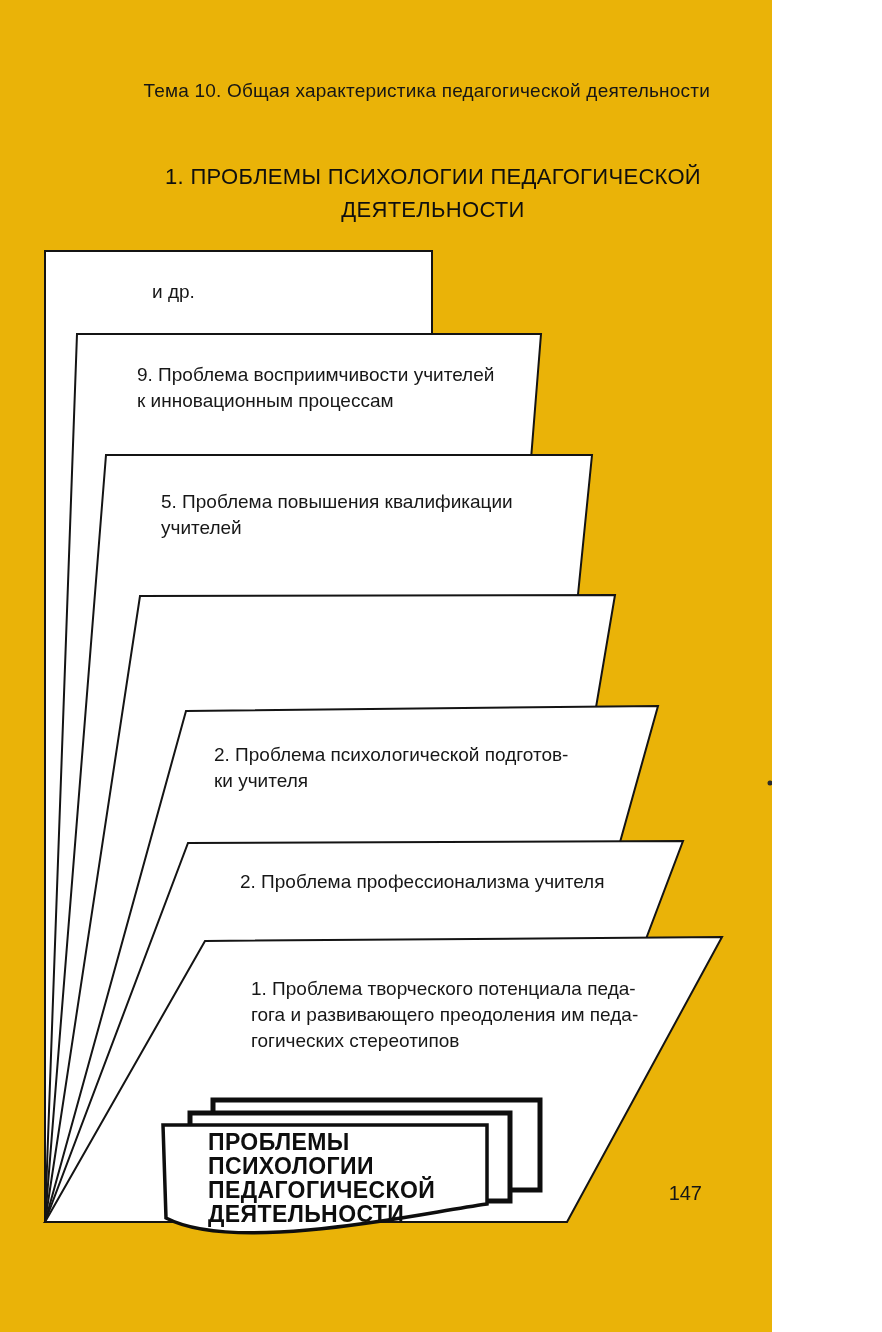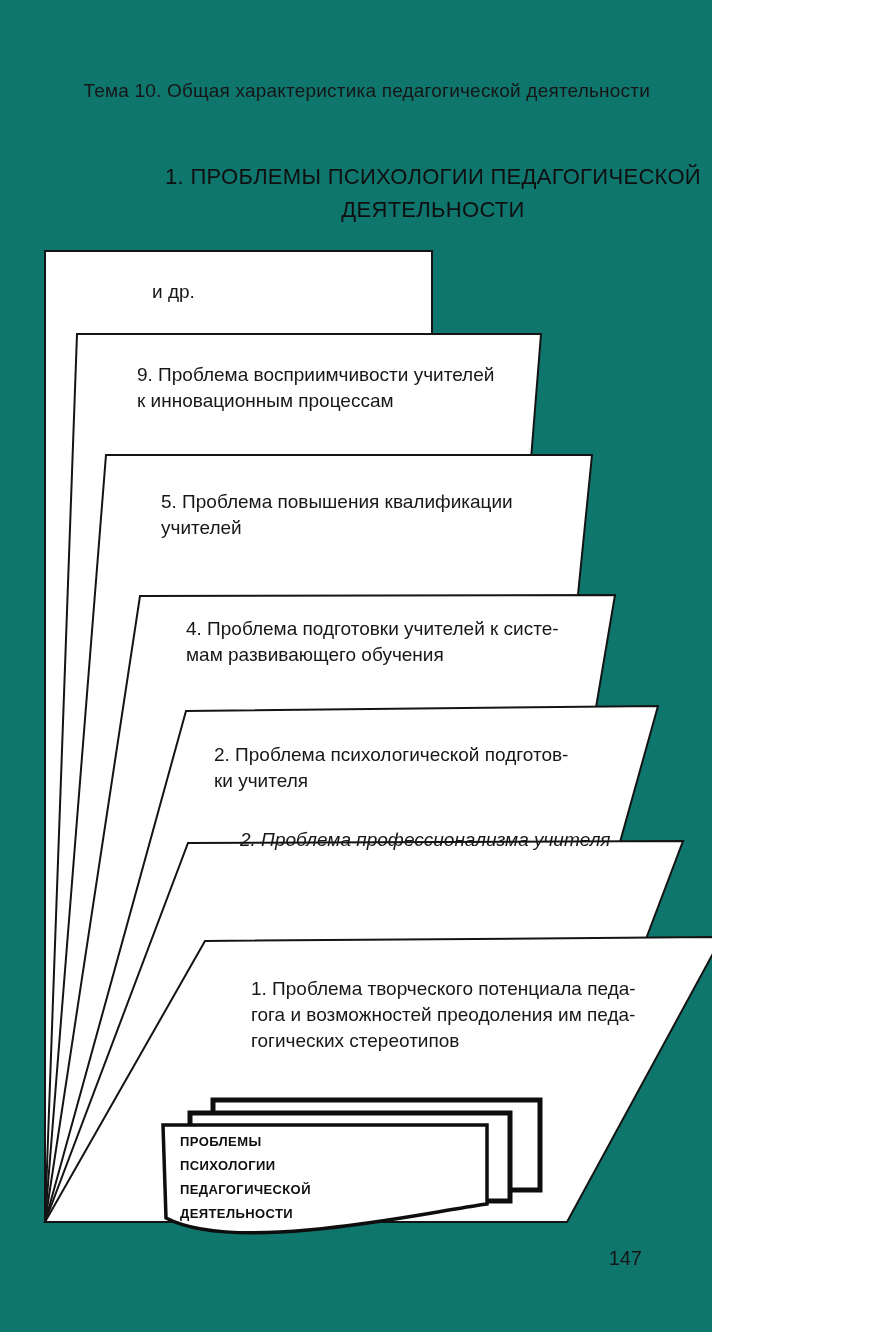--- a/index.html
+++ b/index.html
@@ -3,22 +3,22 @@
 <meta charset="utf-8">
 <style>
   html,body{margin:0;padding:0;}
   body{
     font-family:"Liberation Sans","DejaVu Sans",sans-serif;
     background:#ffffff;
     -webkit-font-smoothing:antialiased;
   }
   .page{
     position:relative;
-    width:712px;height:1332px;
-    background:#0f766e;
+    width:772px;height:1332px;
+    background:#eab308;
     overflow:hidden;
     color:#141414;
   }
   .running-head{
     position:absolute;
     top:80px;right:62px;
     font-size:19px;
     letter-spacing:0.2px;
     color:#161616;
     white-space:nowrap;
@@ -40,31 +40,31 @@
   }
   .card-text{
     position:absolute;
     font-size:19px;
     line-height:26px;
     color:#171717;
     white-space:nowrap;
   }
   .stack-text{
     position:absolute;
-    left:180px;top:1130px;
-    font-size:13px;
+    left:208px;top:1130px;
+    font-size:23px;
     line-height:24px;
     font-weight:bold;
     letter-spacing:0.4px;
     color:#0e0e0e;
     white-space:nowrap;
   }
   .page-number{
     position:absolute;
-    top:1247px;right:70px;
+    top:1182px;right:70px;
     font-size:20px;
     color:#161616;
   }
 </style>
 </head>
 <body>
 
 <div class="page">
 
   <div class="running-head">Тема 10. Общая характеристика педагогической деятельности</div>
@@ -104,37 +104,33 @@
   <div class="card-text" style="left:137px;top:362px;">
     <div>9. Проблема восприимчивости учителей</div>
     <div>к инновационным процессам</div>
   </div>
 
   <div class="card-text" style="left:161px;top:489px;">
     <div>5. Проблема повышения квалификации</div>
     <div>учителей</div>
   </div>
 
-  <div class="card-text" style="left:186px;top:616px;">
-    <div>4. Проблема подготовки учителей к систе-</div>
-    <div>мам развивающего обучения</div>
-  </div>
 
   <div class="card-text" style="left:214px;top:742px;">
     <div>2. Проблема психологической подготов-</div>
     <div>ки учителя</div>
   </div>
 
-  <div class="card-text" style="left:240px;top:827px;font-style:italic;">
+  <div class="card-text" style="left:240px;top:869px;">
     <div>2. Проблема профессионализма учителя</div>
   </div>
 
   <div class="card-text" style="left:251px;top:976px;">
     <div>1. Проблема творческого потенциала педа-</div>
-    <div>гога и возможностей преодоления им педа-</div>
+    <div>гога и развивающего преодоления им педа-</div>
     <div>гогических стереотипов</div>
   </div>
 
   <div class="stack-text">
     <div>ПРОБЛЕМЫ</div>
     <div>ПСИХОЛОГИИ</div>
     <div>ПЕДАГОГИЧЕСКОЙ</div>
     <div>ДЕЯТЕЛЬНОСТИ</div>
   </div>
 

